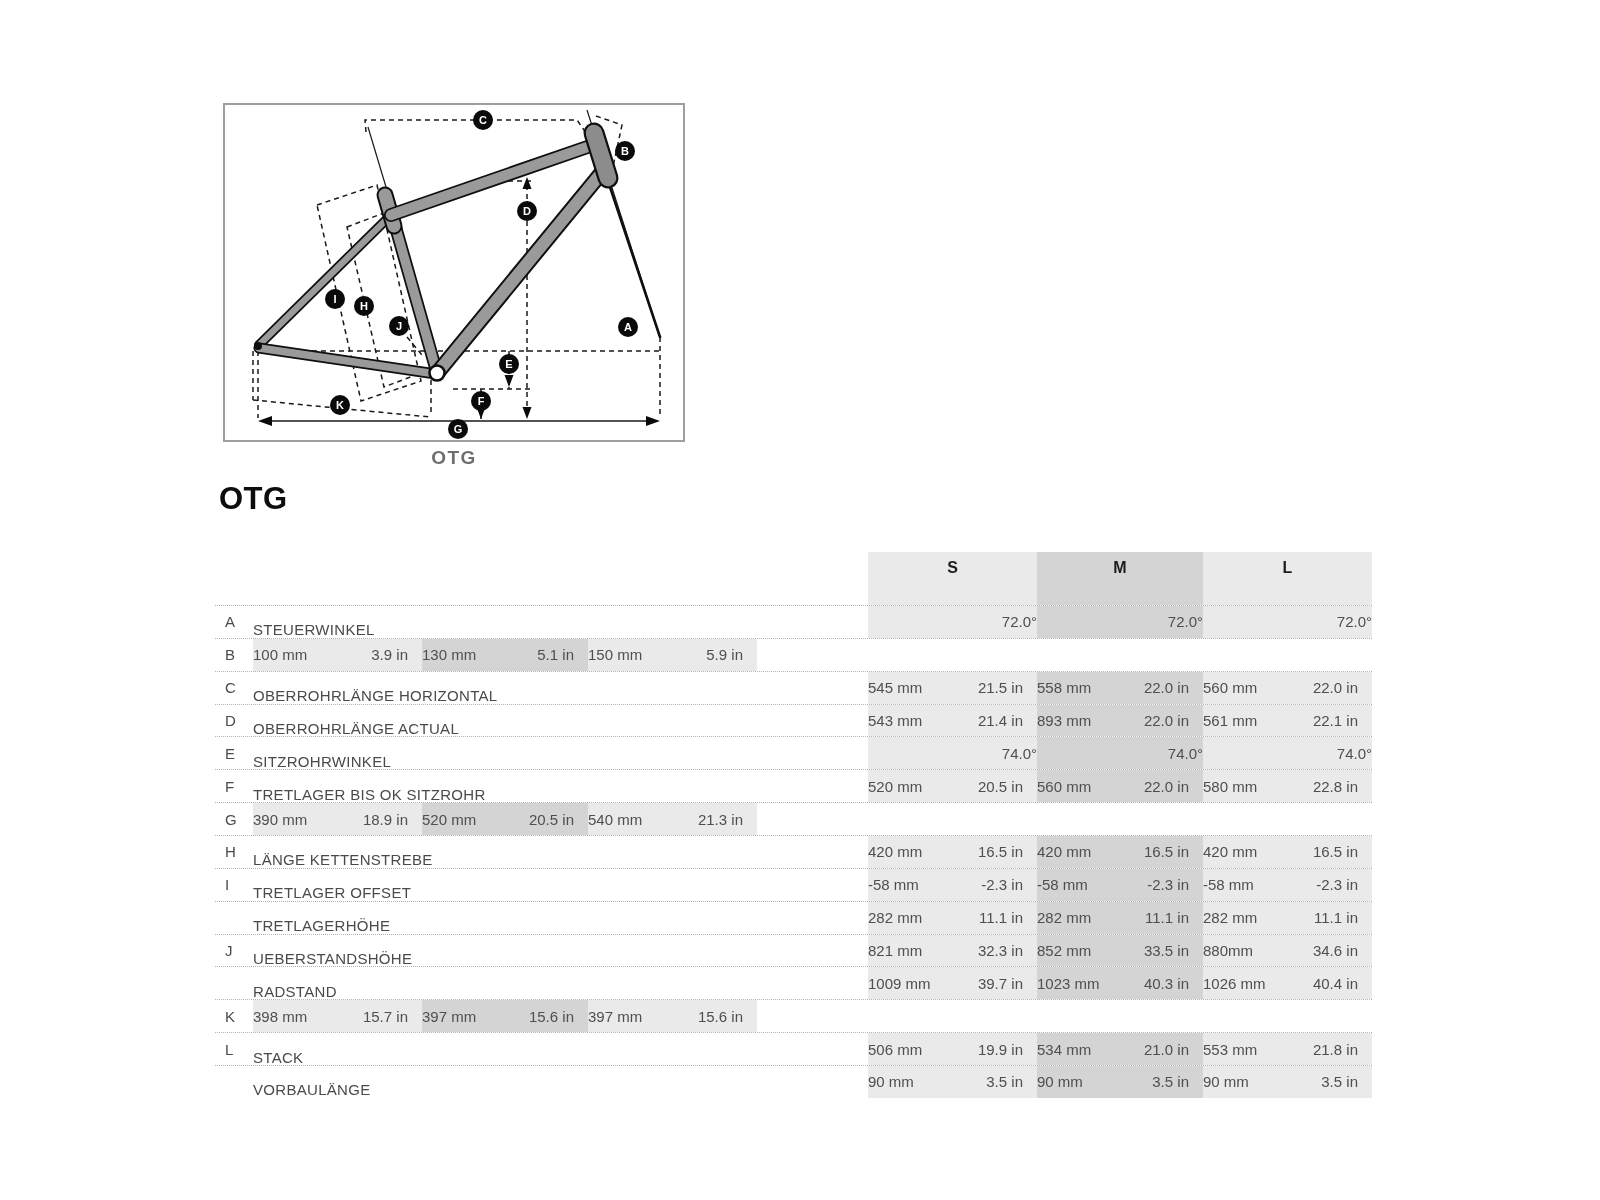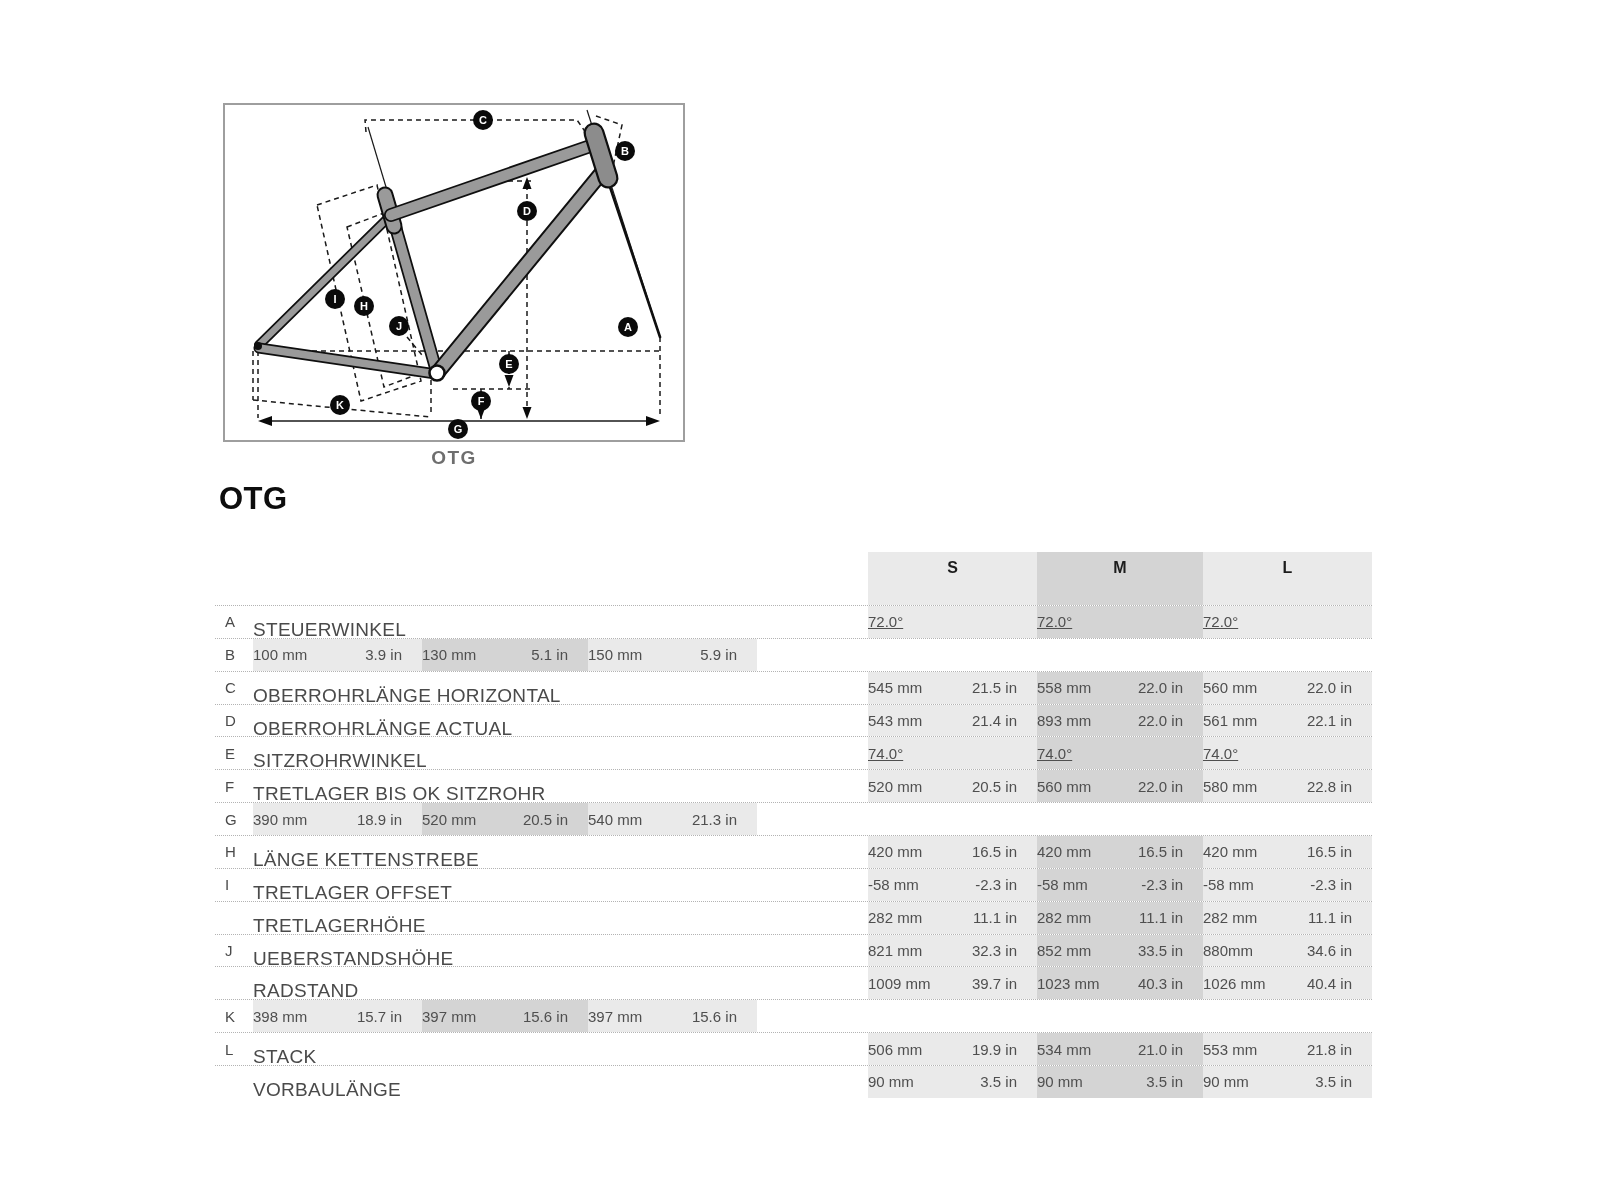--- a/index.html
+++ b/index.html
@@ -46,29 +46,29 @@
     align-items:stretch;box-sizing:border-box;
   }
   .tcell-letter{
     width:38px;box-sizing:border-box;padding-left:10px;
     display:flex;align-items:center;
     font-size:15px;color:#4a4a4a;letter-spacing:.3px;
   }
   .tcell-label{
     width:615px;box-sizing:border-box;
     display:flex;align-items:center;
-    font-size:19px;color:#4a4a4a;letter-spacing:.3px;margin-top:16px;
+    font-size:15px;color:#4a4a4a;letter-spacing:.3px;margin-top:16px;
   }
   .tcell-size{
     box-sizing:border-box;display:flex;align-items:center;
     font-size:15px;color:#4f4f4f;
   }
   .vmm{width:52%;text-align:left;padding-right:8px;box-sizing:border-box;}
-  .vin{width:48%;text-align:right;padding-right:20px;box-sizing:border-box;}
-  .deg{width:100%;text-align:left;text-decoration:underline;}
+  .vin{width:48%;text-align:right;padding-right:14px;box-sizing:border-box;}
+  .deg{width:100%;text-align:right;}
 </style>
 </head>
 <body>
 
 <div class="diagram-box">
   <svg width="458" height="335" viewBox="0 0 458 335">
 
     <g fill="none" stroke="#1a1a1a" stroke-width="1.5">
 
       <polygon points="92,100 152,80 196,276 136,296" stroke-dasharray="5 4"></polygon>

